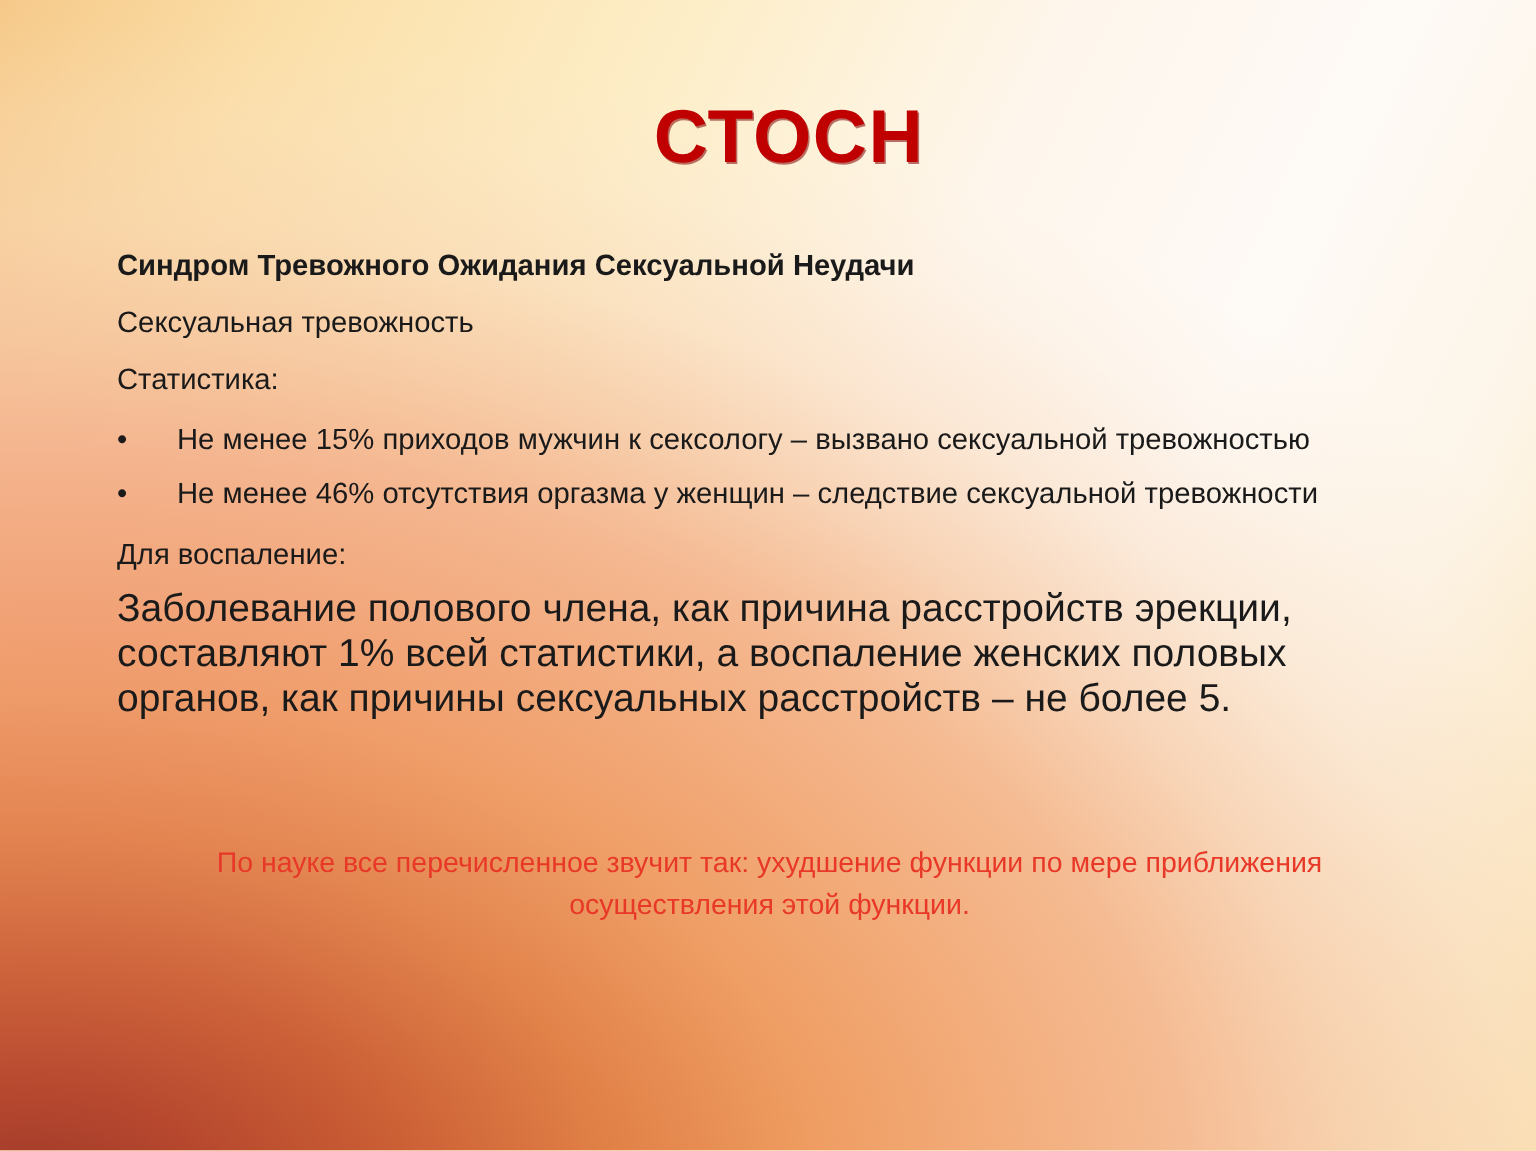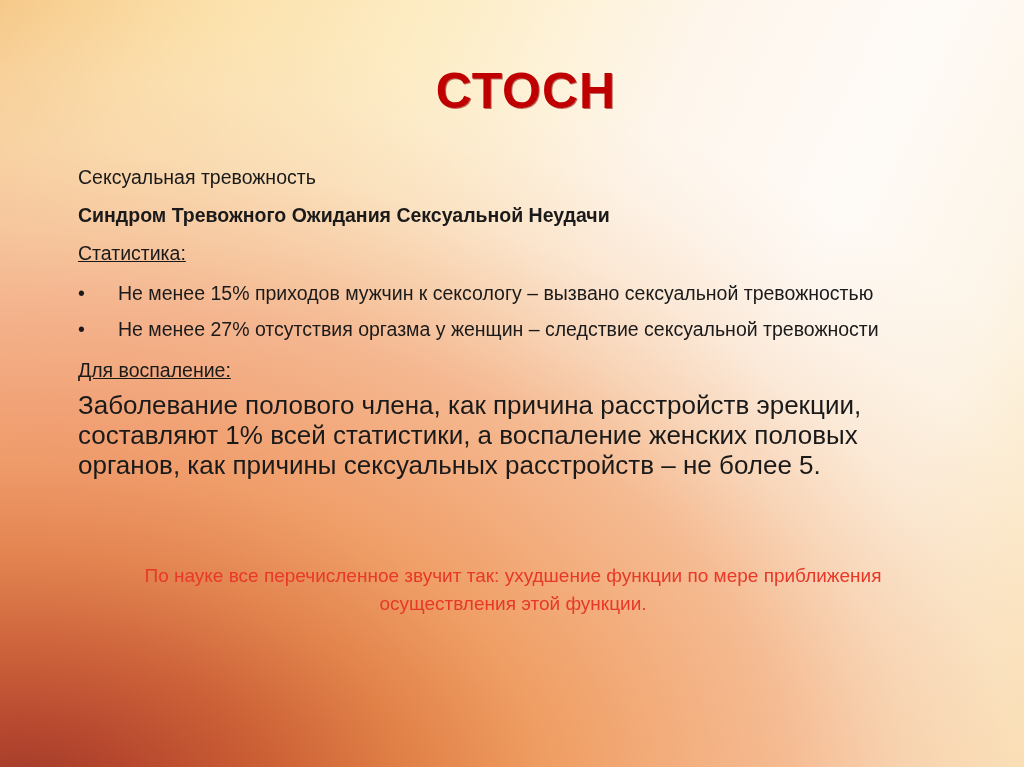--- a/index.html
+++ b/index.html
@@ -106,21 +106,20 @@
     font-size: 19.5px;
     line-height: 31px;
     margin: 0 0 7px 0;
     color: #1a1a1a;
   }
   .line.bold {
     font-weight: bold;
   }
   .line.tight {
     margin-bottom: 4px;
-    text-decoration: underline;
   }
 
   
   .para {
     font-size: 26px;
     line-height: 30px;
     margin: 0;
     width: 790px;
     color: #1a1a1a;
   }
@@ -167,34 +166,34 @@
 </head>
 <body>
 
 <div id="slide">
   <div id="content">
 
     <div class="slide-title">СТОСН</div>
 
     <div class="body-block">
 
+      <p class="line bold">Синдром Тревожного Ожидания Сексуальной Неудачи</p>
+
       <p class="line">Сексуальная тревожность</p>
-
-      <p class="line bold">Синдром Тревожного Ожидания Сексуальной Неудачи</p>
 
       <p class="line tight">Статистика:</p>
 
       <ul class="bullets">
         <li>
           <span class="bullet-dot">•</span>
           <span>Не менее 15% приходов мужчин к сексологу – вызвано сексуальной тревожностью</span>
         </li>
         <li>
           <span class="bullet-dot">•</span>
-          <span>Не менее 27% отсутствия оргазма у женщин – следствие сексуальной тревожности</span>
+          <span>Не менее 46% отсутствия оргазма у женщин – следствие сексуальной тревожности</span>
         </li>
       </ul>
 
       <p class="line tight">Для воспаление:</p>
 
       <p class="para">Заболевание полового члена, как причина расстройств эрекции, составляют 1% всей статистики, а воспаление женских половых органов, как причины сексуальных расстройств – не более 5.</p>
 
       <div class="spacer-sm"></div>
 
 

